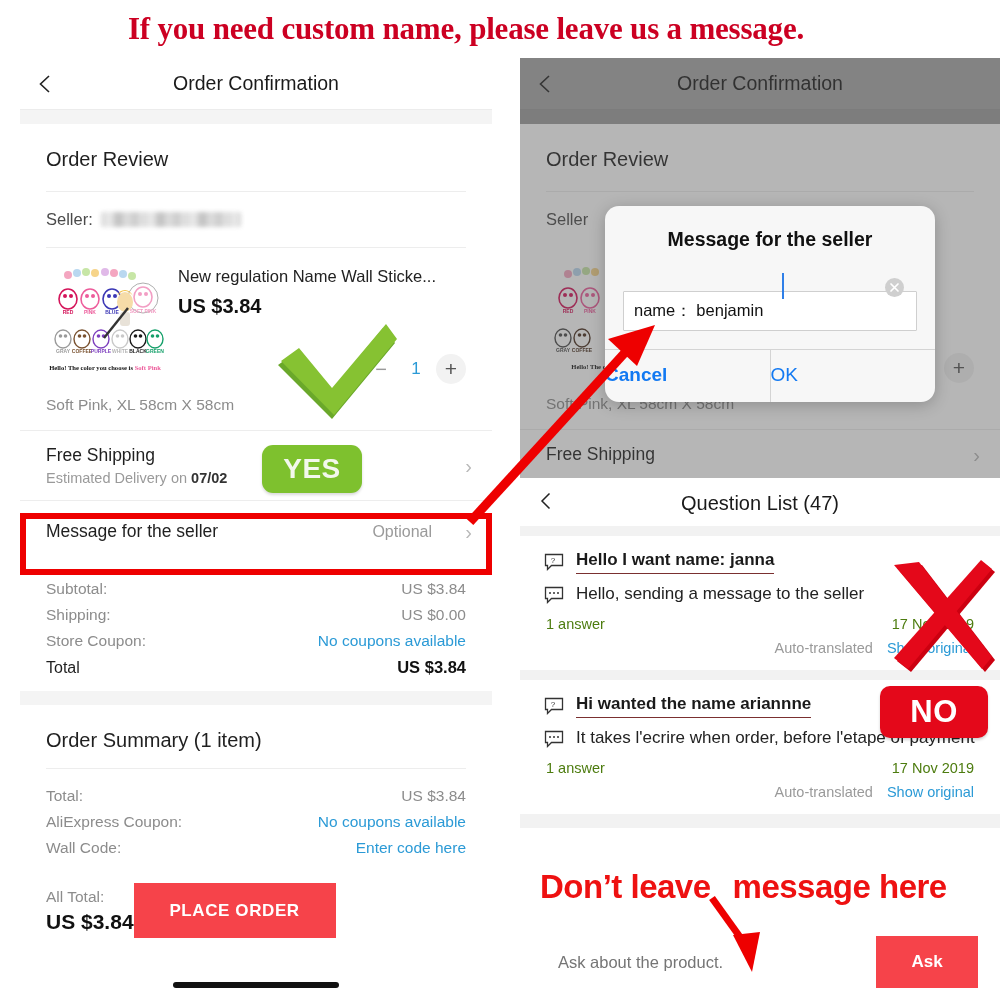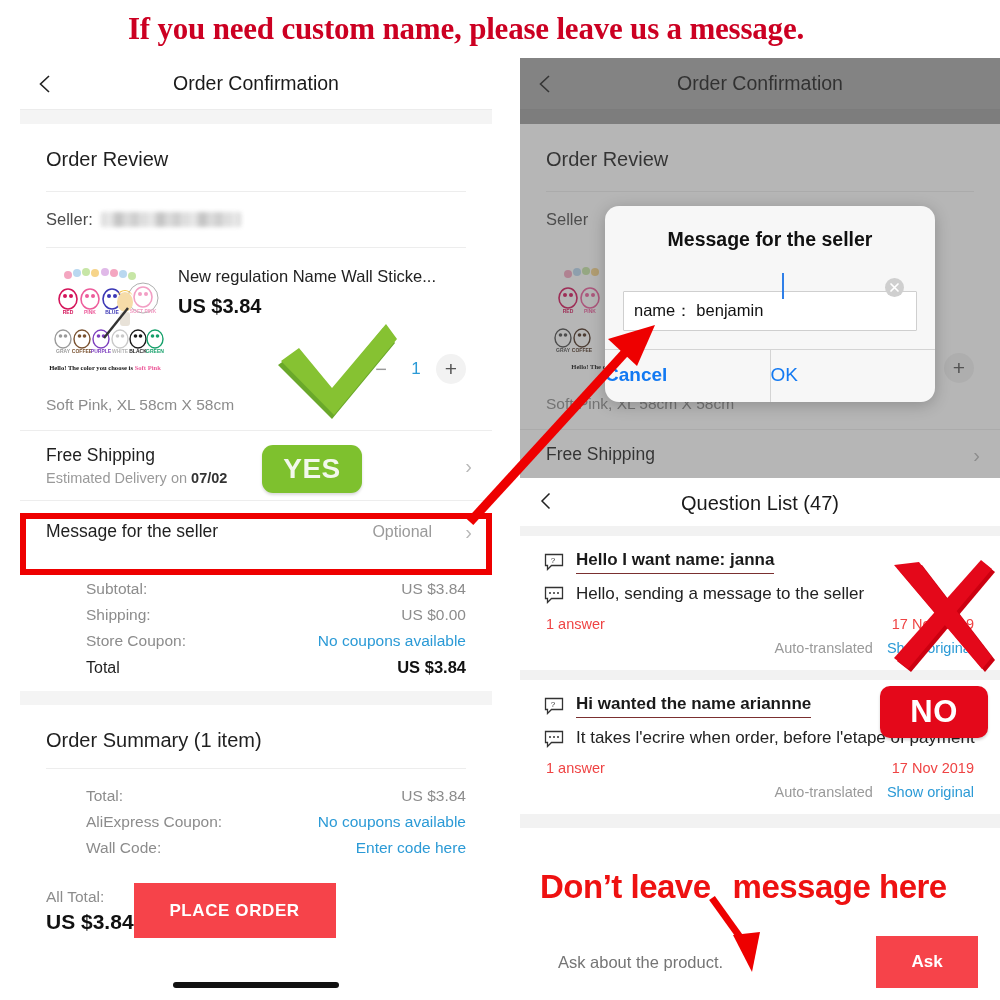--- a/index.html
+++ b/index.html
@@ -120,21 +120,21 @@
 
   .red-box {
     position: absolute; left: 20px; top: 513px; width: 472px; height: 62px;
     border: 6px solid #ee0000; pointer-events: none; z-index: 40;
   }
 
   
   .plines { padding: 14px 26px 10px 26px; }
   .pline {
     display: flex; justify-content: space-between; align-items: baseline;
-    font-size: 15.5px; color: #8c8c8c; padding: 4px 0; margin-left: 40px;
+    font-size: 15.5px; color: #8c8c8c; padding: 4px 0;
   }
   .pline .val { color: #8c8c8c; }
   .pline .val.link { color: #2b9ad6; }
   .pline.total .lbl { color: #1f1f1f; font-size: 16px; }
   .pline.total .val { color: #111; font-weight: bold; font-size: 16.5px; }
 
   .summary-head { padding: 24px 26px 16px 26px; font-size: 20px; color: #1f1f1f; }
 
   .alltotal-bar {
     display: flex; align-items: center; justify-content: flex-start;
@@ -213,21 +213,21 @@
   .qitem { padding: 14px 24px 10px 24px; background: #fff; }
   .qline { display: flex; align-items: flex-start; gap: 10px; }
   .qicon { flex: none; width: 22px; height: 20px; margin-top: 3px; }
   .qtext-q {
     font-size: 17px; font-weight: bold; color: #1a1a1a;
     border-bottom: 1px solid #7a3030; padding-bottom: 3px; display: inline-block;
   }
   .qtext-a { font-size: 17px; color: #222; line-height: 1.28; }
   .qmeta {
     display: flex; justify-content: space-between; align-items: center;
-    font-size: 14.5px; color: #ef4444; padding: 10px 2px 0 2px;
+    font-size: 14.5px; color: #4d7c0f; padding: 10px 2px 0 2px;
   }
   .qtrans {
     display: flex; justify-content: flex-end; gap: 14px; align-items: center;
     font-size: 14.5px; padding: 8px 2px 4px 2px;
   }
   .qtrans .auto { color: #9a9a9a; }
   .qtrans .orig { color: #2b9ad6; }
 
   .ask-bar {
     position: absolute; left: 0; bottom: 12px; width: 480px;

